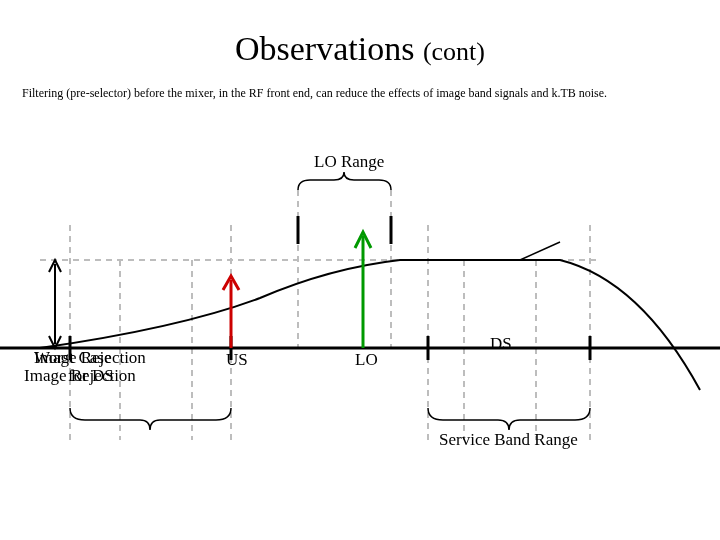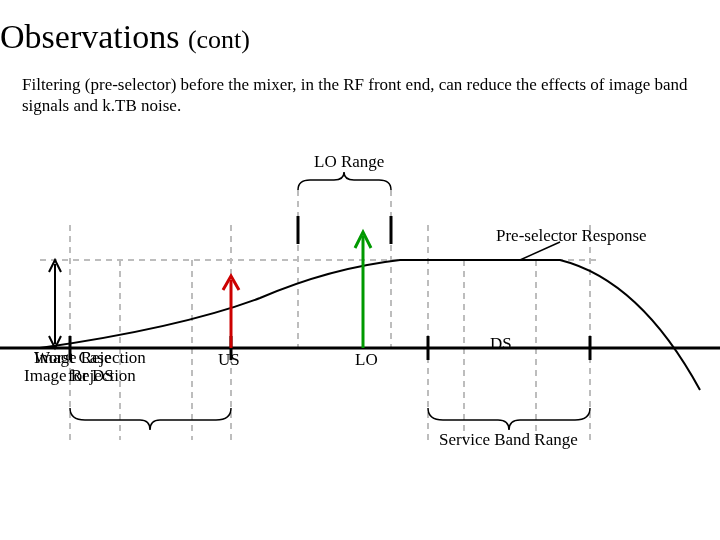--- a/index.html
+++ b/index.html
@@ -1,19 +1,19 @@
 <!DOCTYPE html>
 <html><head>
 <meta charset="utf-8">
 <style>
 *{margin:0;padding:0;box-sizing:border-box}
 body{width:720px;height:540px;background:#fff;font-family:"Times New Roman",serif;position:relative;overflow:hidden}
-.title{text-align:left;font-size:34px;padding-top:18px}
+.title{text-align:center;font-size:34px;padding-top:30px}
 .title .sub{font-size:26px}
-.para{font-size:17px;padding:18px 16px 0 22px;line-height:1.25}
+.para{font-size:12px;padding:18px 16px 0 22px;line-height:1.25}
 .stage{position:absolute;left:0;top:130px;width:608px;height:390px}
 .lbl{position:absolute;font-size:17px;white-space:nowrap}
 svg{position:absolute;left:0;top:0}
 </style>
 </head>
 <body>
 
 <div class="title">
   <span>Observations</span>
   <span class="sub">(cont)</span>
@@ -72,25 +72,24 @@
 
     <g stroke="#009900" stroke-width="3">
       <line x1="363" y1="218" x2="363" y2="106"></line>
       <polyline points="355,118 363,102 371,118" fill="none"></polyline>
     </g>
 
     <line x1="560" y1="112" x2="520" y2="130" stroke="#000" stroke-width="1.5"></line>
   </svg>
 
   <div class="lbl" style="left:314px;top:22px">LO Range</div>
-  <div class="lbl" style="left:496px;top:96px">Pre-selector Response</div>
 
   <div class="lbl" style="left:34px;top:218px">Image Rejection</div>
   <div class="lbl" style="left:34px;top:218px">Worst Case</div>
   <div class="lbl" style="left:24px;top:236px">Image Rejection</div>
   <div class="lbl" style="left:68px;top:236px">for DS</div>
 
-  <div class="lbl" style="left:218px;top:220px">US</div>
+  <div class="lbl" style="left:226px;top:220px">US</div>
   <div class="lbl" style="left:355px;top:220px">LO</div>
   <div class="lbl" style="left:490px;top:204px">DS</div>
 
   <div class="lbl" style="left:439px;top:300px">Service Band Range</div>
 </div>
 
 </body></html>

